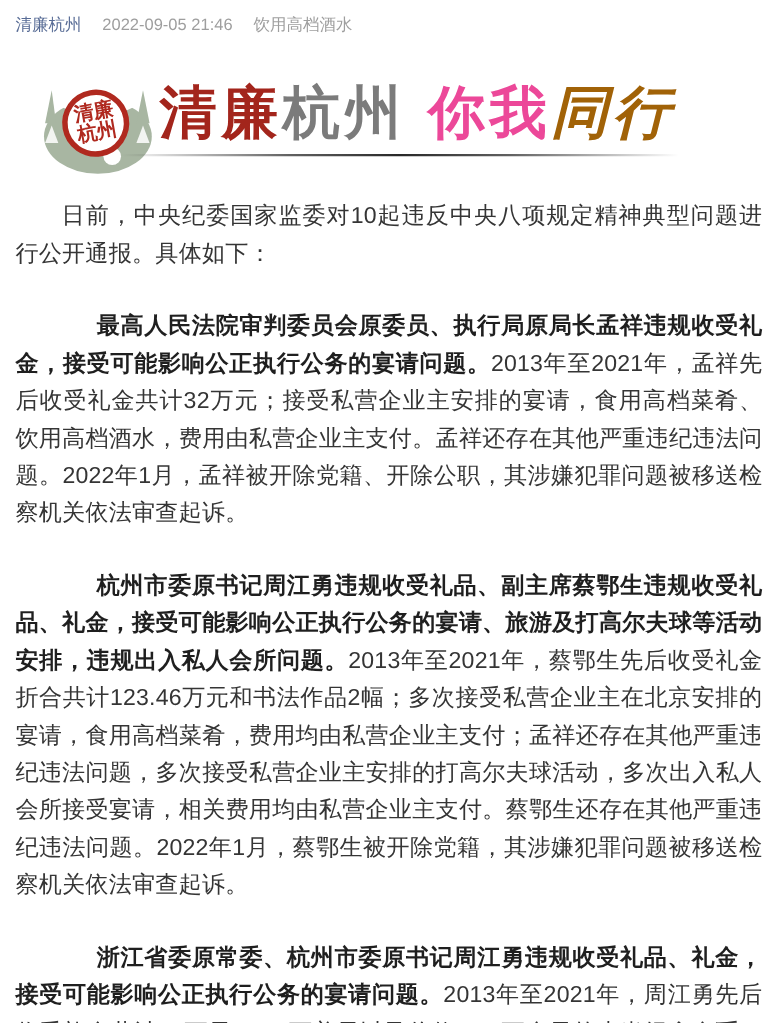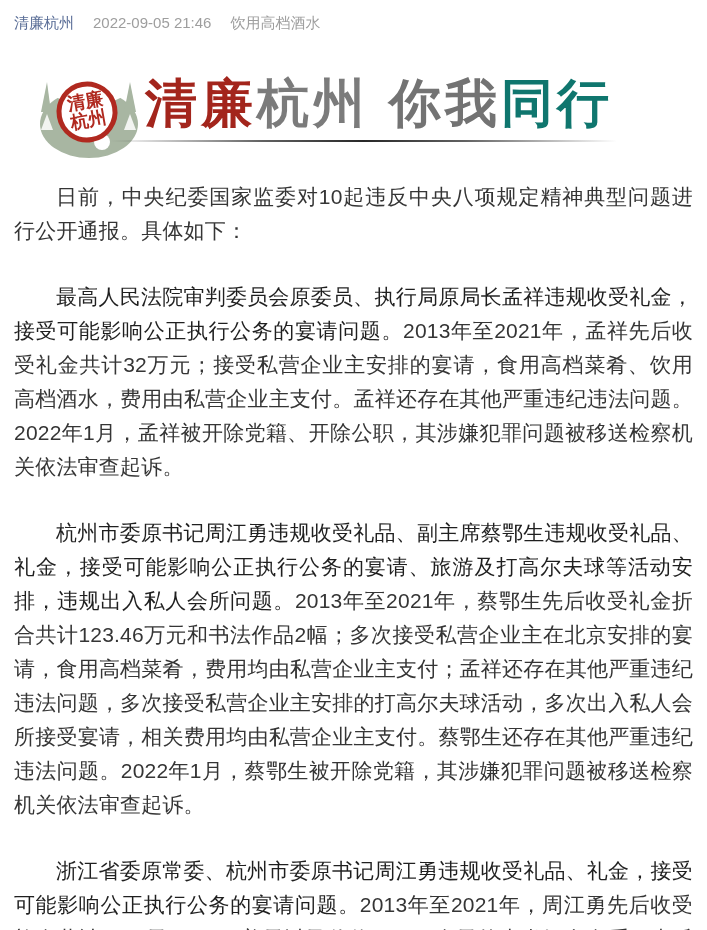--- a/index.html
+++ b/index.html
@@ -82,22 +82,23 @@
     font-size:21px;
     line-height:34px;
     text-align:justify;
     text-indent:2em;
     color:var(--body-color);
     margin-bottom:32px;
     letter-spacing:.2px;
   }
   .content p.para:last-child{margin-bottom:0;}
   .content p.para strong{
-    font-weight:400;
+    font-weight:700;
     color:var(--lead-color);
+    margin-left:32px;
   }
   .seal-text{
     font-family:"DejaVu Serif","Liberation Serif",serif;
     font-weight:700;
   }
 </style>
 </head>
 <body>
 
 <div class="page">
@@ -127,21 +128,21 @@
       <circle cx="74" cy="80" r="8" fill="#ffffff"></circle>
       <circle cx="74" cy="67" r="4.5" fill="#ffffff"></circle>
 
       <g transform="rotate(-10 59 50)">
         <circle cx="59" cy="50" r="28" fill="#ffffff" stroke="#b0291f" stroke-width="5"></circle>
         <text class="seal-text" x="59" y="45" text-anchor="middle" font-size="18" fill="#b0291f">清廉</text>
         <text class="seal-text" x="59" y="64" text-anchor="middle" font-size="18" fill="#b0291f">杭州</text>
       </g>
     </svg>
 
-    <div class="calli"><span class="seg" style="color: rgb(163, 37, 28);">清廉</span><span class="seg" style="color: rgb(123, 123, 123);">杭州</span><span class="seg gap" style="color: #737373;">你我</span><span class="seg" style="color: #0f766e;">同行</span></div>
+    <div class="calli"><span class="seg" style="color: rgb(163, 37, 28);">清廉</span><span class="seg" style="color: rgb(123, 123, 123);">杭州</span><span class="seg gap" style="color: #ec4899;">你我</span><span class="seg" style="color: #a16207; font-style: italic;">同行</span></div>
 
     <div class="divider"></div>
   </div>
 
   <div class="content">
       <p class="para"><span>日前，中央纪委国家监委对10起违反中央八项规定精神典型问题进行公开通报。具体如下：</span></p>
       <p class="para"><strong>最高人民法院审判委员会原委员、执行局原局长孟祥违规收受礼金，接受可能影响公正执行公务的宴请问题。</strong><span>2013年至2021年，孟祥先后收受礼金共计32万元；接受私营企业主安排的宴请，食用高档菜肴、饮用高档酒水，费用由私营企业主支付。孟祥还存在其他严重违纪违法问题。2022年1月，孟祥被开除党籍、开除公职，其涉嫌犯罪问题被移送检察机关依法审查起诉。</span></p>
       <p class="para"><strong>杭州市委原书记周江勇违规收受礼品、副主席蔡鄂生违规收受礼品、礼金，接受可能影响公正执行公务的宴请、旅游及打高尔夫球等活动安排，违规出入私人会所问题。</strong><span>2013年至2021年，蔡鄂生先后收受礼金折合共计123.46万元和书法作品2幅；多次接受私营企业主在北京安排的宴请，食用高档菜肴，费用均由私营企业主支付；孟祥还存在其他严重违纪违法问题，多次接受私营企业主安排的打高尔夫球活动，多次出入私人会所接受宴请，相关费用均由私营企业主支付。蔡鄂生还存在其他严重违纪违法问题。2022年1月，蔡鄂生被开除党籍，其涉嫌犯罪问题被移送检察机关依法审查起诉。</span></p>
       <p class="para"><strong>浙江省委原常委、杭州市委原书记周江勇违规收受礼品、礼金，接受可能影响公正执行公务的宴请问题。</strong><span>2013年至2021年，周江勇先后收受礼金共计56万元、3.6万美元以及价值18.3万余元的生肖纪念金币；先后数十次接受5名私营企业主在公司内部食堂等场所安排的宴请，并饮用高档酒水。周江勇还存在其他严重违纪违法问题。2022年1月，周江勇被开除党籍、开除公职，其涉嫌犯罪问题被移送检察机关依法审查起诉。</span></p>
     </div>

